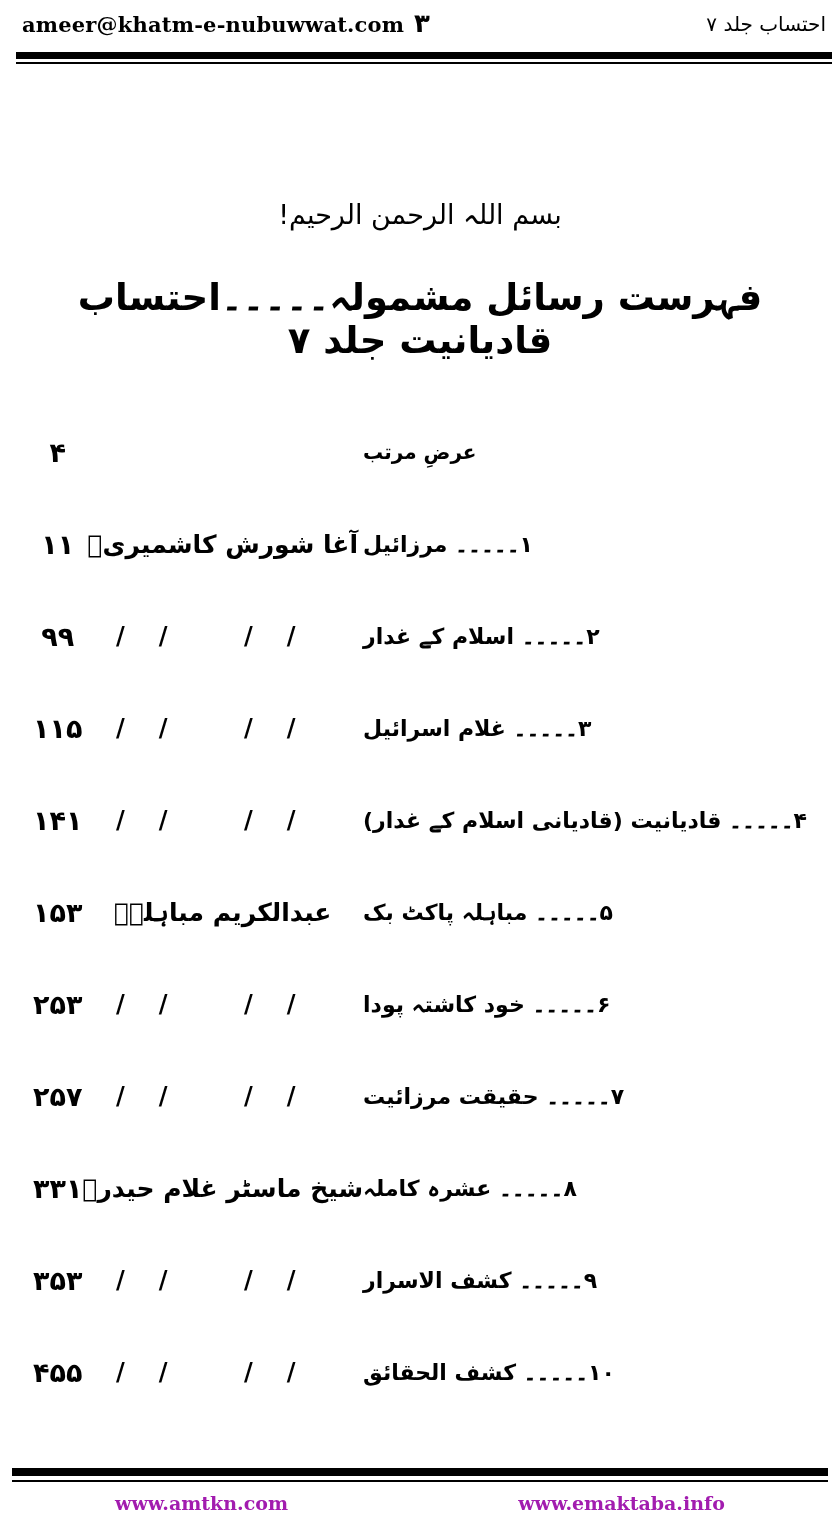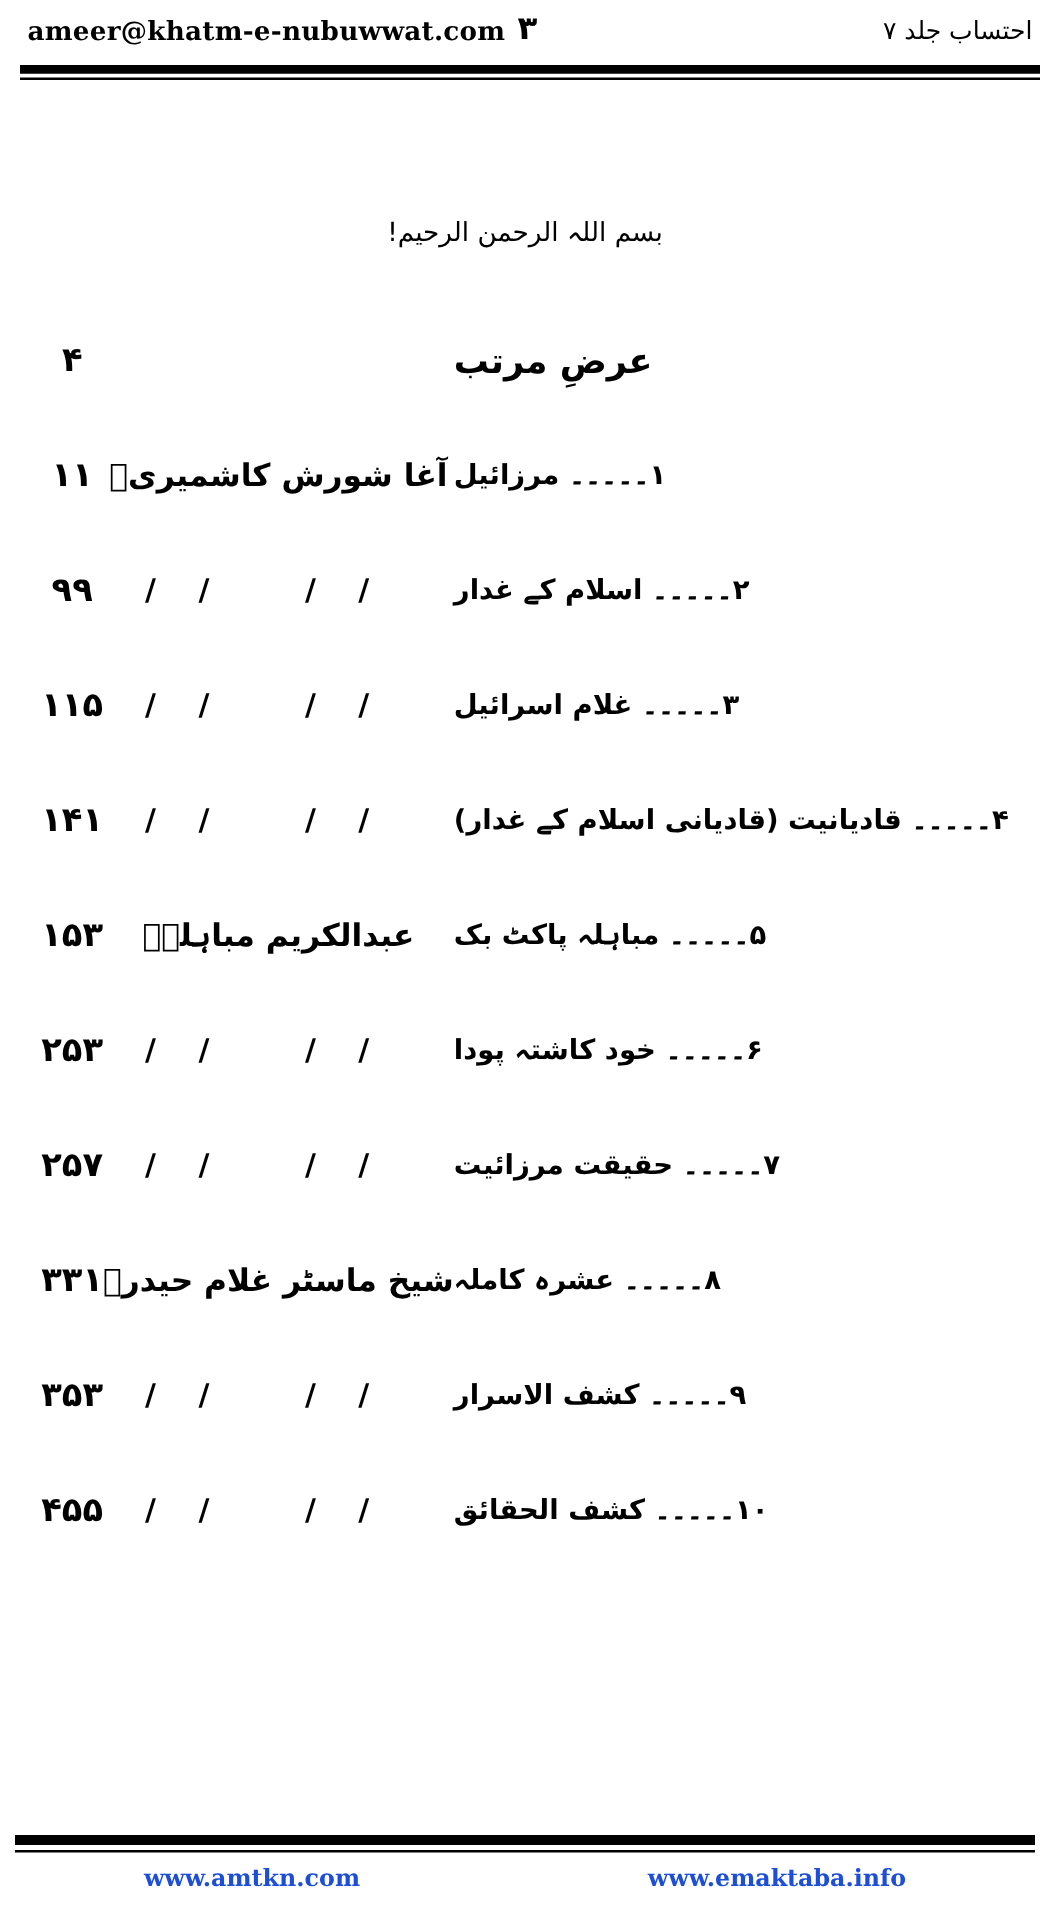--- a/index.html
+++ b/index.html
@@ -75,23 +75,23 @@
 
   
   .content {
     position: absolute;
     top: 96px;
     left: 0;
     width: 840px;
   }
   .basmala {
     text-align: center;
-    font-size: 21px;
-    font-family: "DejaVu Sans", sans-serif;
-    margin-top: 78px;
+    font-size: 27px;
+    font-family: "DejaVu Sans", sans-serif;
+    margin-top: 103px;
     direction: rtl;
   }
   .doc-title {
     text-align: center;
     font-size: 37px;
     font-weight: bold;
     font-family: "DejaVu Sans", sans-serif;
     margin-top: 46px;
     direction: rtl;
     letter-spacing: -0.5px;
@@ -135,21 +135,21 @@
     font-weight: bold;
     font-family: "DejaVu Sans", sans-serif;
     direction: rtl;
   }
   .ditto {
     letter-spacing: 34px;
     padding-right: 34px;
     font-size: 24px;
   }
   .row-preface .col-title {
-    font-size: 28px;
+    font-size: 20px;
   }
   .row-preface .col-page {
     text-align: center;
   }
 
   
   .page-footer {
     position: absolute;
     bottom: 0;
     left: 0;
@@ -180,38 +180,39 @@
     left: 0;
     width: 840px;
     display: flex;
     justify-content: space-around;
     align-items: center;
     font-family: "DejaVu Serif", "Liberation Serif", serif;
     font-weight: bold;
     font-size: 19px;
   }
   .footer-links a {
-    color: #1d4ed8;
+    color: #a21caf;
     text-decoration: none;
   }
 </style>
 </head>
 <body>
 
 <div class="page-header">
   <div class="header-email">ameer@khatm-e-nubuwwat.com</div>
   <div class="header-page-number">٣</div>
   <div class="header-title">احتساب جلد ۷</div>
   <div class="header-rule"></div>
 </div>
 
 <div class="content">
 
   <div class="basmala">بسم اللہ الرحمن الرحیم!</div>
 
+  <div class="doc-title">فہرست رسائل مشمولہ۔۔۔۔۔احتساب قادیانیت جلد ۷</div>
 
   <table class="index-table">
     <tbody>
 
       <tr class="row-preface">
         <td class="col-title">عرضِ مرتب</td>
         <td class="col-author"></td>
         <td class="col-page">۴</td>
       </tr>
 

